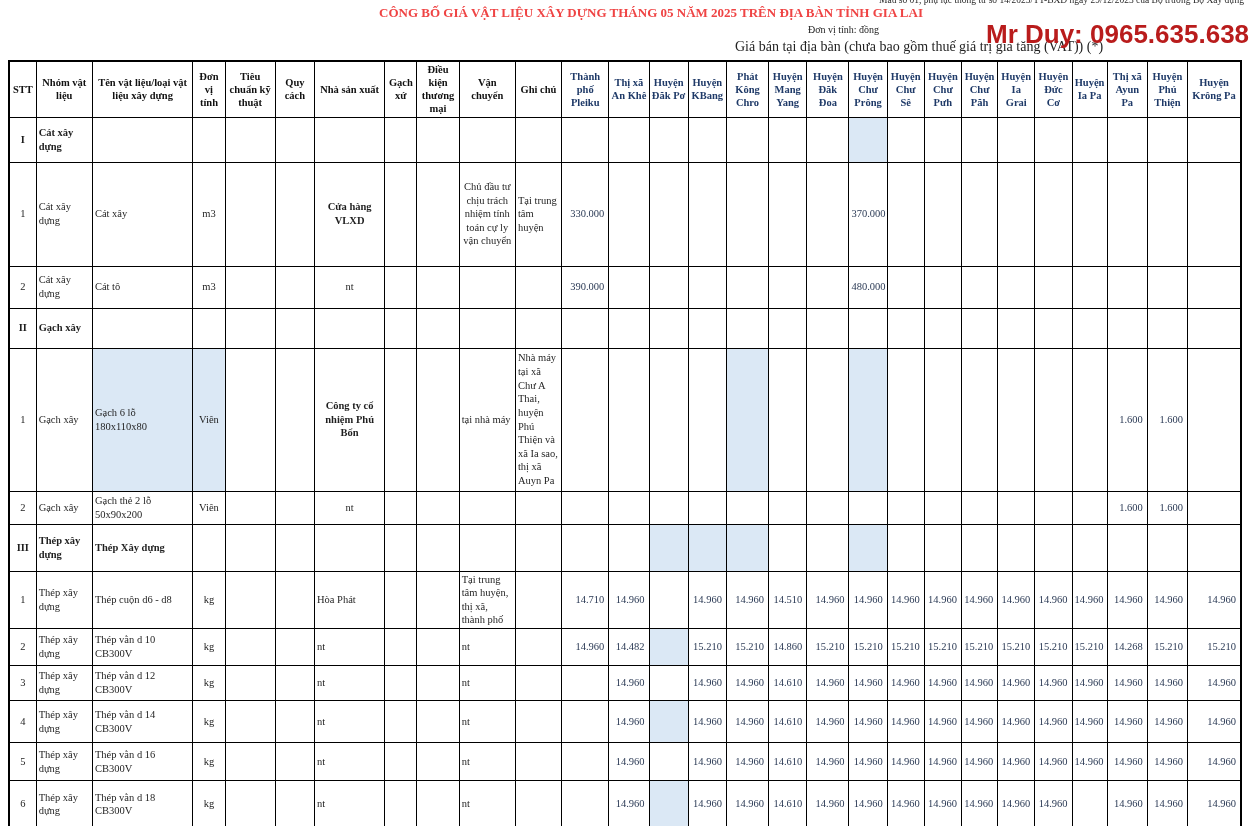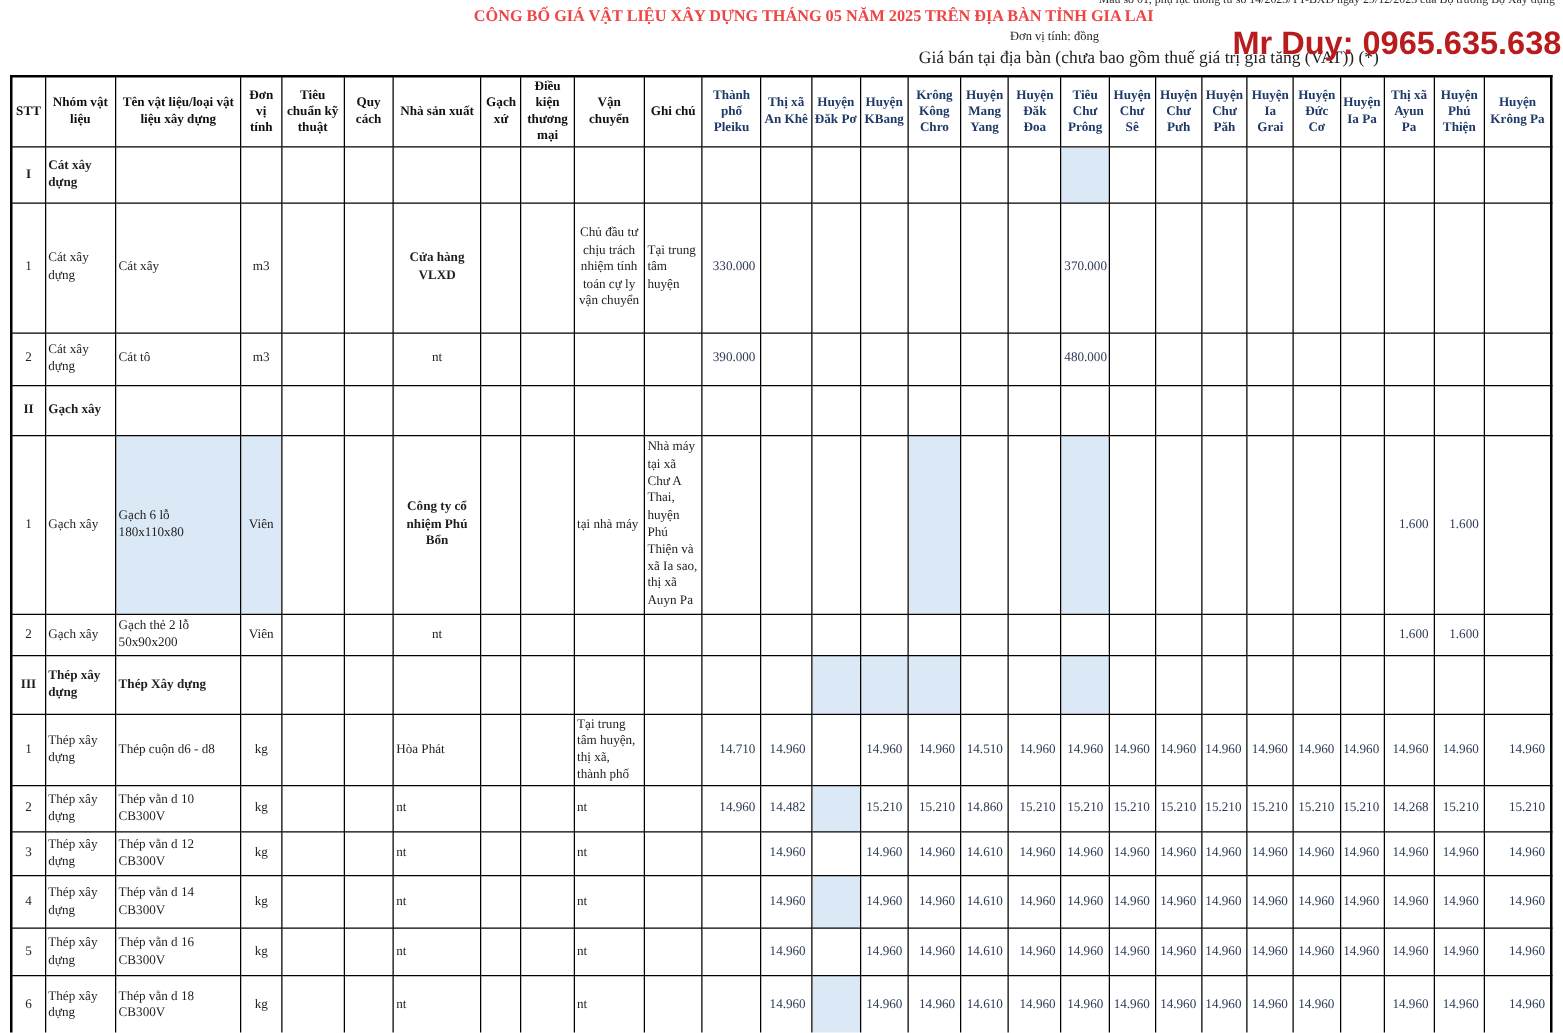--- a/index.html
+++ b/index.html
@@ -80,24 +80,24 @@
         <th>Quy cách</th>
         <th>Nhà sản xuất</th>
         <th>Gạch xứ</th>
         <th>Điều kiện thương mại</th>
         <th>Vận chuyển</th>
         <th>Ghi chú</th>
         <th class="loc">Thành phố Pleiku</th>
         <th class="loc">Thị xã An Khê</th>
         <th class="loc">Huyện Đăk Pơ</th>
         <th class="loc">Huyện KBang</th>
-        <th class="loc">Krông Kông Chro</th>
+        <th class="loc">Phát Kông Chro</th>
         <th class="loc">Huyện Mang Yang</th>
         <th class="loc">Huyện Đăk Đoa</th>
-        <th class="loc">Tiêu Chư Prông</th>
+        <th class="loc">Huyện Chư Prông</th>
         <th class="loc">Huyện Chư Sê</th>
         <th class="loc">Huyện Chư Pưh</th>
         <th class="loc">Huyện Chư Păh</th>
         <th class="loc">Huyện Ia Grai</th>
         <th class="loc">Huyện Đức Cơ</th>
         <th class="loc">Huyện Ia Pa</th>
         <th class="loc">Thị xã Ayun Pa</th>
         <th class="loc">Huyện Phú Thiện</th>
         <th class="loc">Huyện Krông Pa</th>
       </tr>

